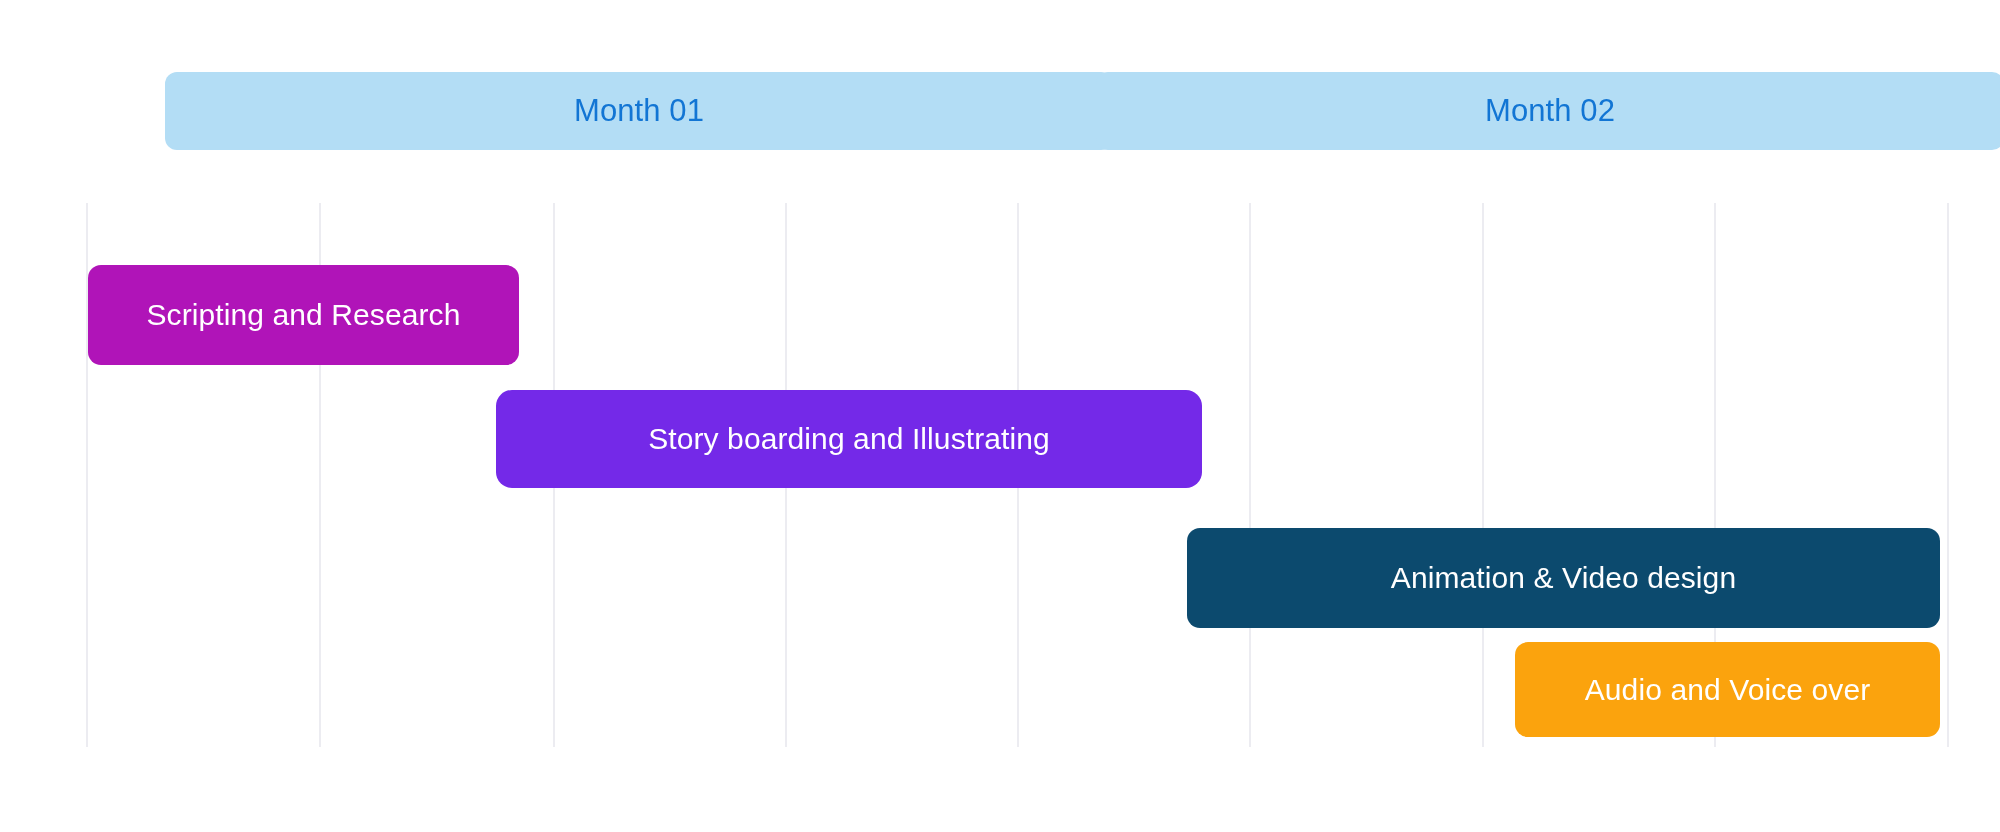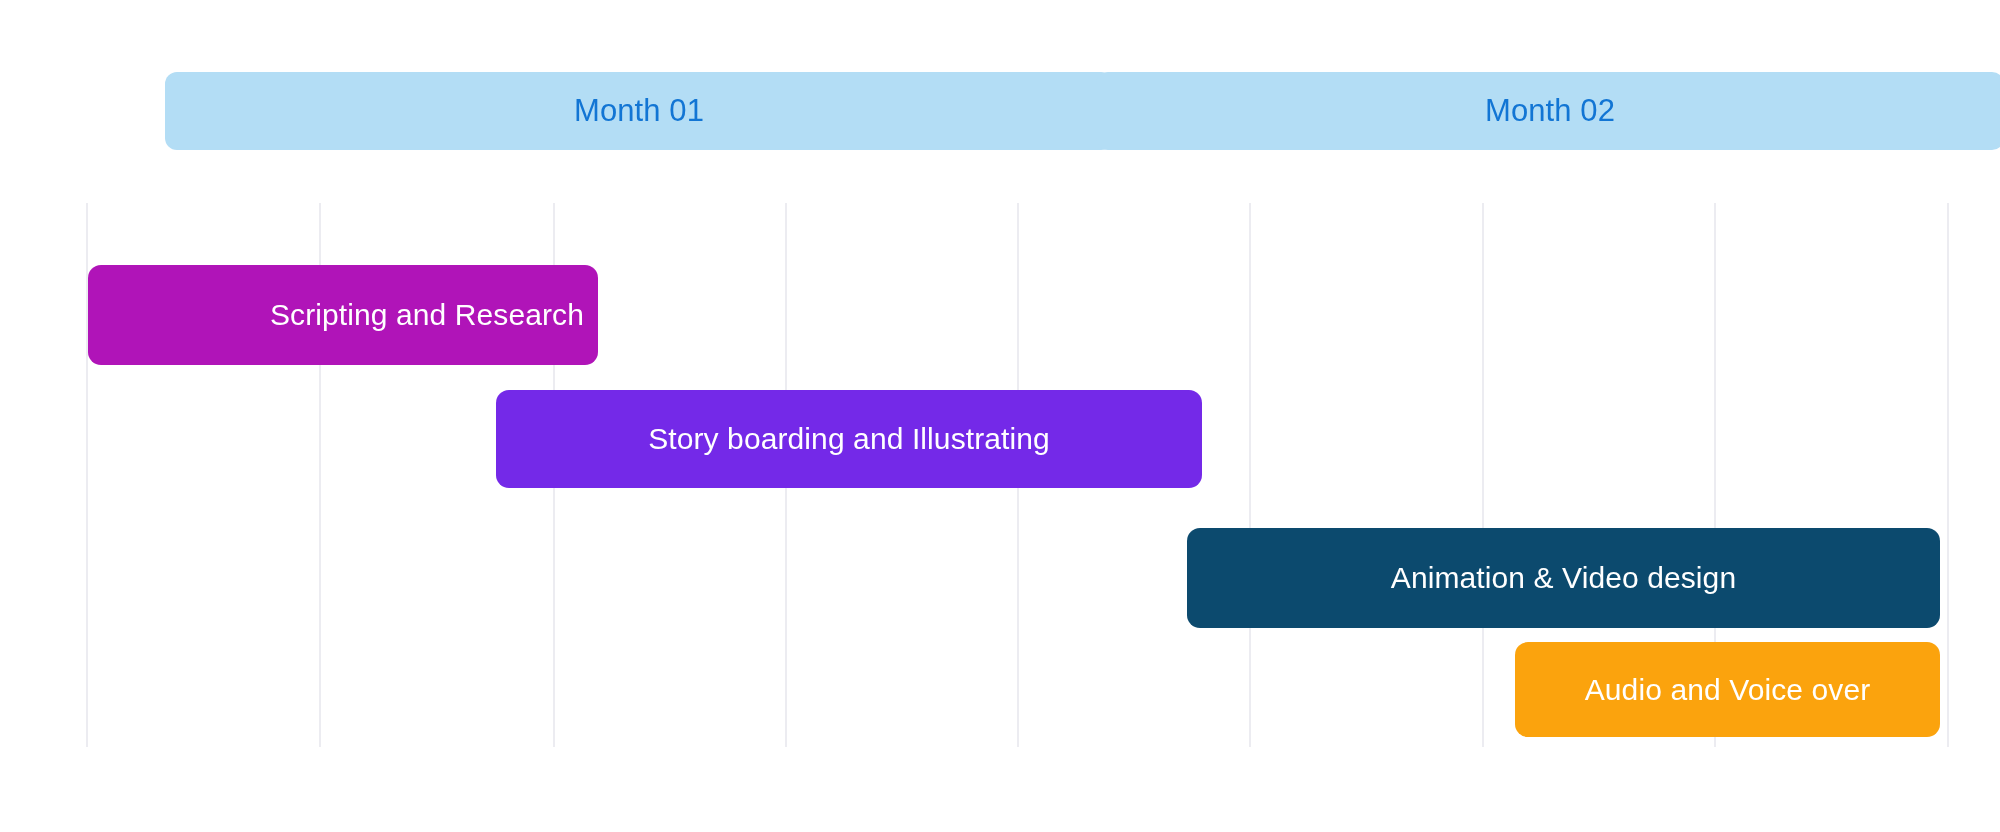--- a/index.html
+++ b/index.html
@@ -109,24 +109,24 @@
       <div class="gridline" style="left: 553px; background: rgb(236, 236, 241);"></div>
       <div class="gridline" style="left: 785px; background: rgb(236, 236, 241);"></div>
       <div class="gridline" style="left: 1017px; background: rgb(236, 236, 241);"></div>
       <div class="gridline" style="left: 1249px; background: rgb(236, 236, 241);"></div>
       <div class="gridline" style="left: 1482px; background: rgb(236, 236, 241);"></div>
       <div class="gridline" style="left: 1714px; background: rgb(236, 236, 241);"></div>
       <div class="gridline" style="left: 1947px; background: rgb(236, 236, 241);"></div>
     </div>
 
   <div class="bars" id="taskbars">
-      <div class="task-bar" style="left: 88px; width: 510px; top: 265px; height: 100px; background: rgb(176, 20, 184); justify-content: flex-end;">
+      <div class="task-bar" style="left: 88px; width: 431px; top: 265px; height: 100px; background: rgb(176, 20, 184);">
         <span class="task-label" style="color: rgb(255, 255, 255);">Scripting and Research</span>
       </div>
-      <div class="task-bar" style="left: 496px; width: 706px; top: 390px; height: 98px; background: rgb(116, 41, 232);">
+      <div class="task-bar" style="left: 496px; width: 706px; top: 390px; height: 98px; background: rgb(116, 41, 232); border-radius: 16px;">
         <span class="task-label" style="color: rgb(255, 255, 255);">Story boarding and Illustrating</span>
       </div>
       <div class="task-bar" style="left: 1187px; width: 753px; top: 528px; height: 100px; background: #0c4a6e;">
         <span class="task-label" style="color: rgb(255, 255, 255);">Animation &amp; Video design</span>
       </div>
       <div class="task-bar" style="left: 1515px; width: 425px; top: 642px; height: 95px; background: rgb(251, 163, 13);">
         <span class="task-label" style="color: rgb(255, 255, 255);">Audio and Voice over</span>
       </div>
     </div>
 

